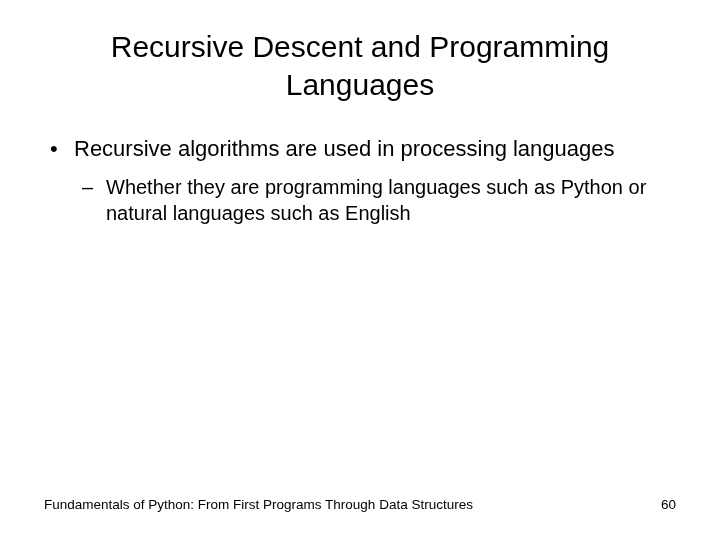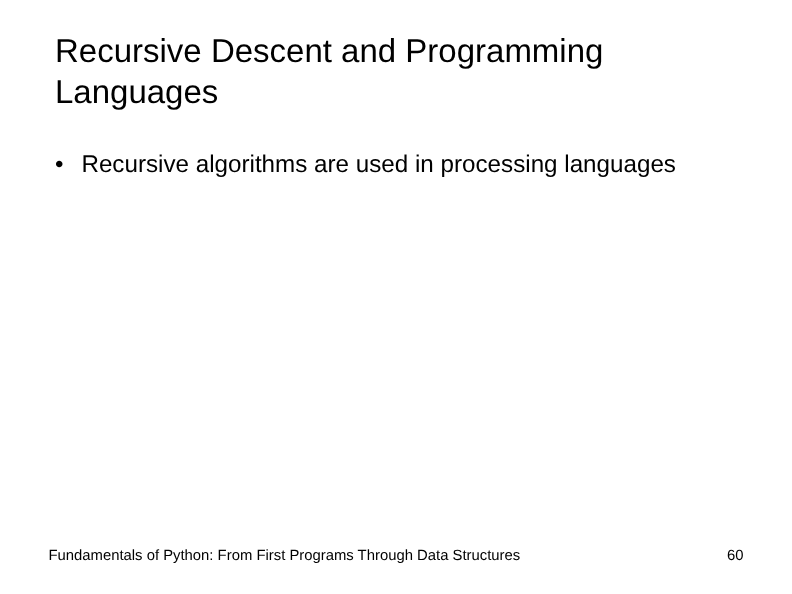--- a/index.html
+++ b/index.html
@@ -12,20 +12,21 @@
       height: 540px;
       background: #ffffff;
       font-family: Arial, Helvetica, sans-serif;
       color: #000000;
       position: relative;
       padding: 28px 20px 0 20px;
     }
     .title {
       font-size: 30px;
       font-weight: normal;
+      text-align: center;
       line-height: 1.25;
       margin-bottom: 32px;
       padding: 0 30px;
     }
     .content {
       padding-left: 24px;
       padding-right: 24px;
     }
     ul.level1 {
       list-style: none;
@@ -76,20 +77,25 @@
   </style>
 </head>
 <body>
 
 <h1 class="title">Recursive Descent and Programming Languages</h1>
 
 <div class="content">
   <ul class="level1">
     <li>
       <span>Recursive algorithms are used in processing languages</span>
+      <ul class="level2">
+        <li>
+          <span>Whether they are programming languages such as Python or natural languages such as English</span>
+        </li>
+      </ul>
     </li>
   </ul>
 </div>
 
 <div class="footer">
   <span>Fundamentals of Python: From First Programs Through Data Structures</span>
   <span>60</span>
 </div>
 
 </body></html>

